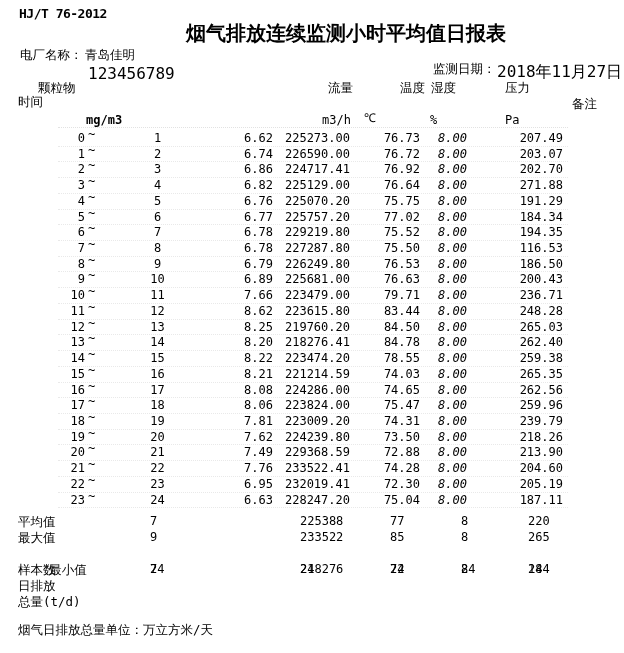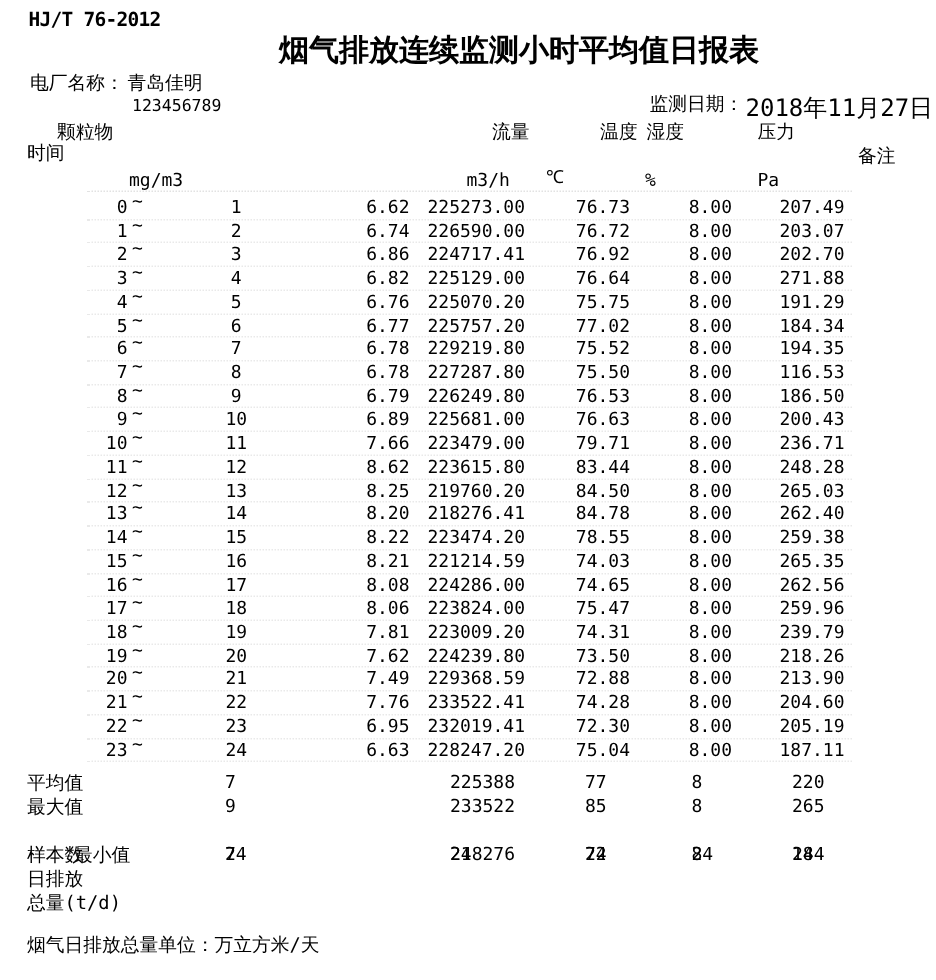--- a/index.html
+++ b/index.html
@@ -5,55 +5,55 @@
   html,body { margin:0; padding:0; }
   body {
     width:624px; height:653px;
     background:#ffffff; color:#000000;
     position:relative; overflow:hidden;
     font-family:"DejaVu Sans Mono","Liberation Mono",monospace;
   }
   .abs { position:absolute; white-space:pre; line-height:1.1; }
   .cjk { font-size:12.5px; }
   .num { font-size:12px; }
-  .small-num { font-size:11px; }
+  .small-num { font-size:16px; }
   #std-code { left:19px; top:7px; font-size:13px; font-weight:bold; letter-spacing:-0.5px; }
   #report-title { left:186px; top:22px; font-size:20px; font-weight:bold; }
   #plant-label { left:20px; top:48px;text-align:center; }
   #plant-name { left:85px; top:48px; }
   #tick-mark { left:26px; top:58px; font-size:12px; }
   #plant-code { left:88px; top:65px; }
   #date-label { left:433px; top:62px; }
   #date-value { left:497px; top:63px; font-size:16px; }
   #hdr-pm { left:38px; top:81px; }
   #hdr-flow { left:328px; top:81px; }
   #hdr-temp { left:400px; top:81px; }
   #hdr-humidity { left:431px; top:81px; }
   #hdr-pressure { left:505px; top:81px; }
   #hdr-time { left:18px; top:95px; }
   #hdr-remark { left:572px; top:97px; }
-  #unit-pm { left:86px; top:114px; }
-  #unit-flow { left:283px; top:114px;padding-left:28px; }
+  #unit-pm { left:86px; top:114px;font-weight:bold; }
+  #unit-flow { left:294px; top:114px;padding-left:28px; }
   #unit-temp { left:364px; top:112px; }
   #unit-humidity { left:430px; top:114px; }
   #unit-pressure { left:505px; top:114px; }
   #units-sep { position:absolute; left:58px; top:127px; width:510px; border-top:1px dotted #e2e2e2; }
   #hourly-rows { position:absolute; left:0; top:131px; width:624px; height:378px; }
   #summary-rows { position:absolute; left:0; top:514px; width:624px; height:96px; }
   .row { position:absolute; left:0; width:624px; height:15.72px; }
   .srow { position:absolute; left:0; width:520px; height:16px; }
   .sep { position:absolute; left:58px; bottom:0; width:510px; border-top:1px dotted #e9e9e9; }
   .c { position:absolute; top:0; font-size:12px; white-space:pre; }
   .c-start   { left:45px;  width:40px; text-align:right; }
   .c-tilde   { left:88px;  top:-4px; width:14px; }
   .c-end     { left:130px; width:55px; text-align:center; }
   .c-pm      { left:223px; width:50px; text-align:right; }
   .c-flow    { left:270px; width:80px; text-align:right; }
   .c-temp    { left:370px; width:50px; text-align:right; }
-  .c-hum     { left:438px; width:50px; text-align:right; }
+  .c-hum     { left:438px; width:50px; text-align:left;font-style:italic; }
   .c-press   { left:493px; width:70px; text-align:right; }
   .s-label   { left:18px;  width:100px; font-size:12.5px; }
   .s-pm      { left:150px; }
   .s-flow    { left:300px; }
   .s-temp    { left:390px; }
   .s-hum     { left:461px; }
   .s-press   { left:528px; }
   #footer-note { left:18px; top:623px; }
 </style>
 </head>

